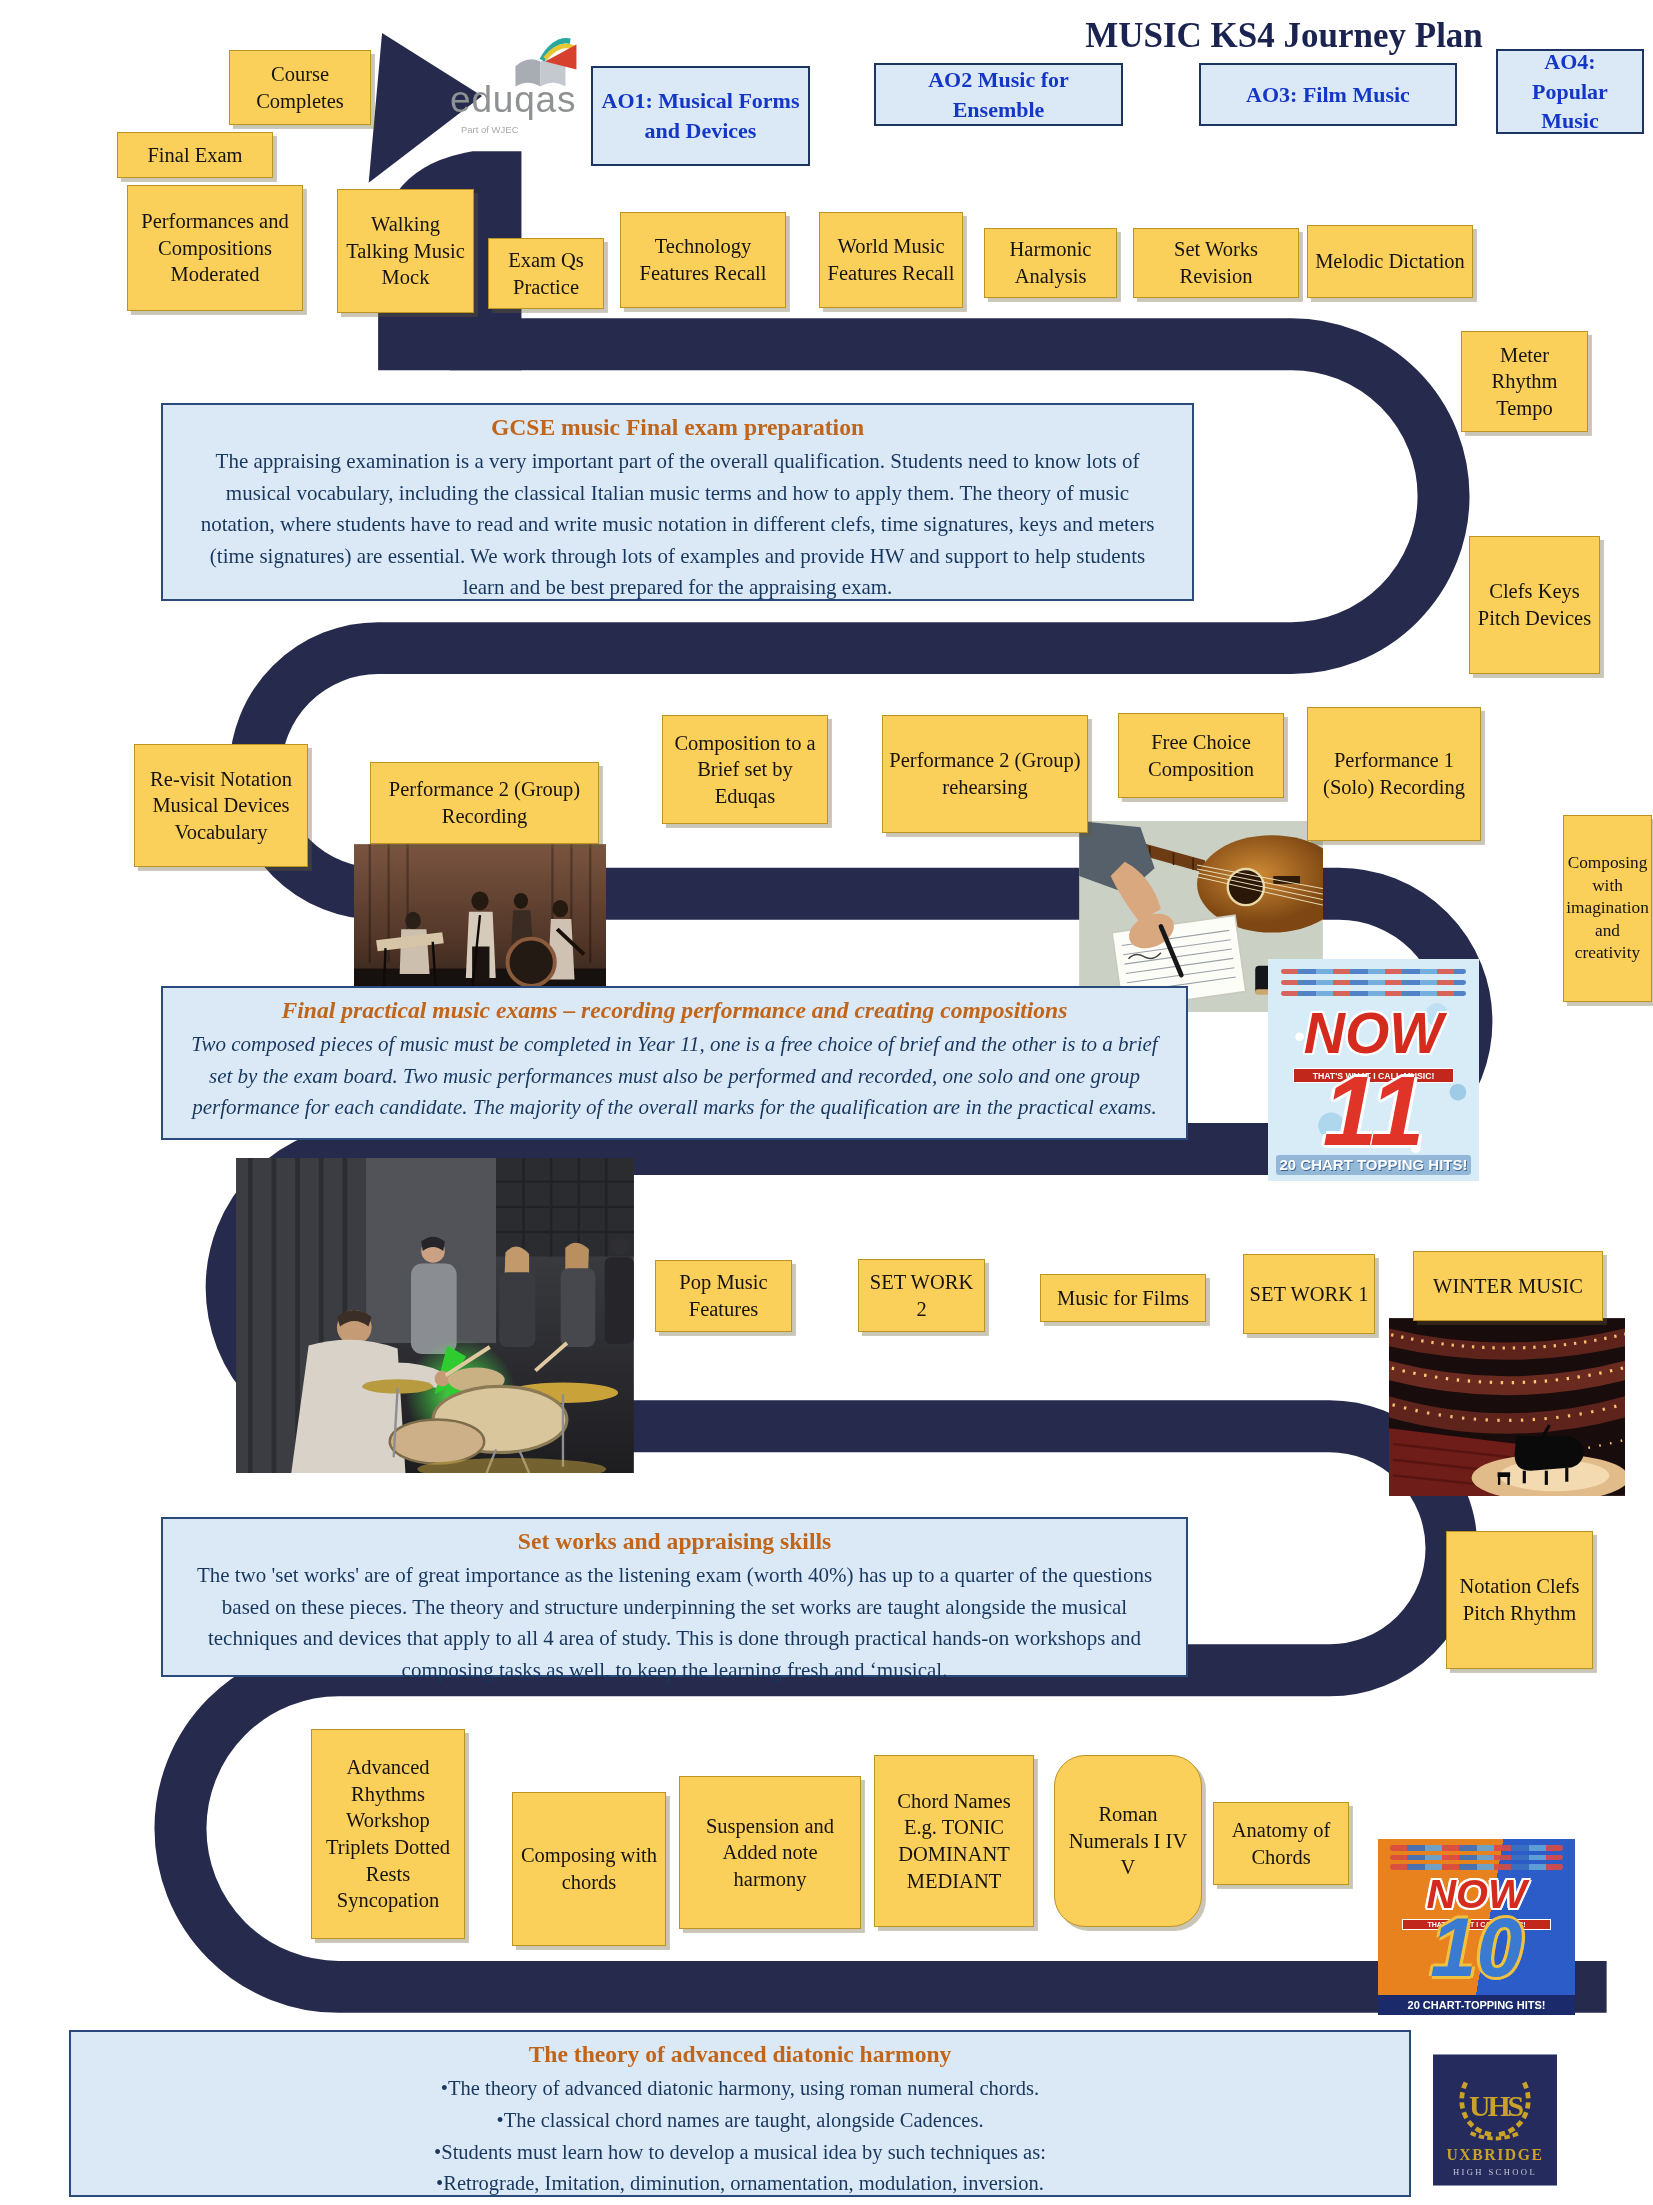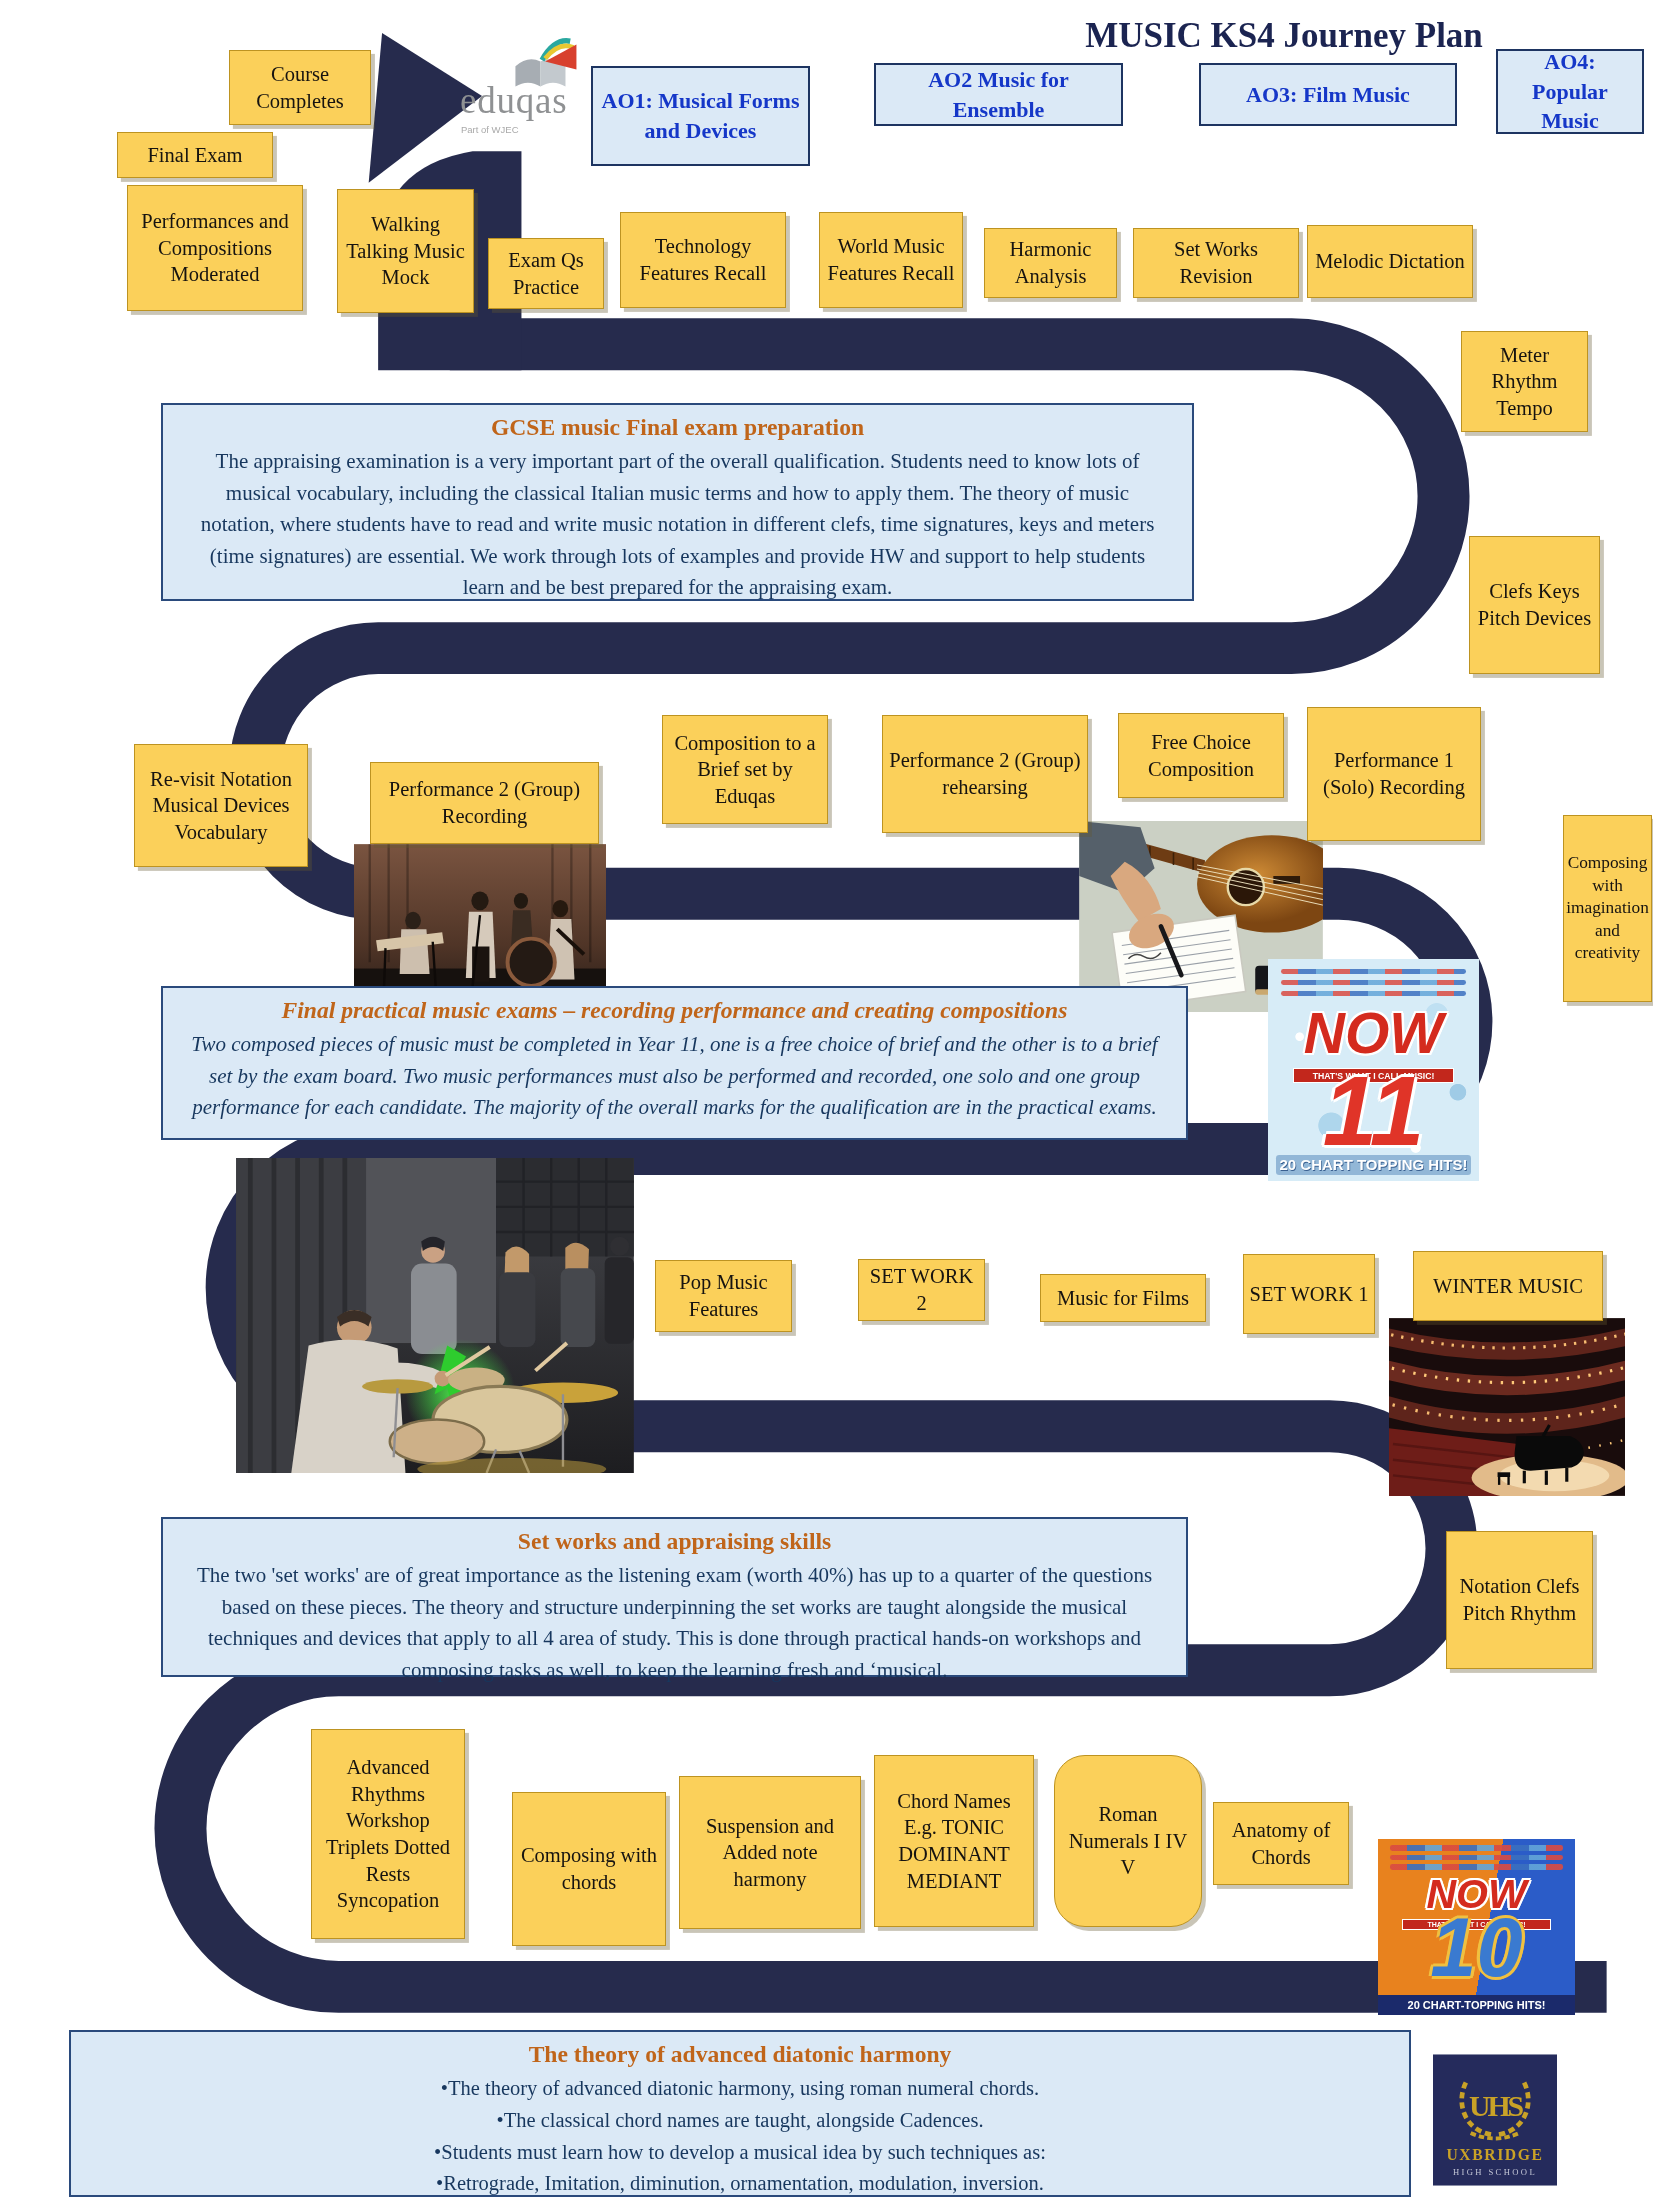--- a/index.html
+++ b/index.html
@@ -28,21 +28,21 @@
             background:repeating-linear-gradient(90deg,#d94b42 0 17.3px,#3a6fbf 17.3px 35px,#63a5d8 35px 52px);opacity:.85;}
   .now-brand{position:absolute;width:100%;text-align:center;font-weight:bold;font-style:italic;
              color:#d42b1e;font-family:"Liberation Sans",sans-serif;
              text-shadow:2.4px 0 0 #fff,-2.4px 0 0 #fff,0 2.4px 0 #fff,0 -2.4px 0 #fff,1.6px 1.6px 0 #fff,-1.6px 1.6px 0 #fff,1.6px -1.6px 0 #fff,-1.6px -1.6px 0 #fff;}
   .now-banner{position:absolute;left:12%;right:12%;background:#c2271c;color:#ffffff;text-align:center;
               font-family:"Liberation Sans",sans-serif;font-weight:bold;border:0.8px solid #ffffff;}
   .now-num{position:absolute;width:100%;text-align:center;font-weight:bold;font-style:italic;
            font-family:"Liberation Sans",sans-serif;}
   .now-caption{position:absolute;left:4%;right:4%;text-align:center;color:#ffffff;font-weight:bold;
                font-family:"Liberation Sans",sans-serif;margin-top:28px;}
-  .eduqas-name{position:absolute;left:460px;top:79px;font-family:Liberation Serif, serif;
+  .eduqas-name{position:absolute;left:450px;top:79px;font-family:Liberation Sans, sans-serif;
                font-size:37px;color:#8f9193;letter-spacing:0.8px;z-index:4;}
   .eduqas-sub{position:absolute;left:461px;top:124px;font-family:"Liberation Sans",sans-serif;
               font-size:9.5px;color:#a9a9a9;z-index:4;}
 </style>
 </head>
 <body>
 
 <div id="canvas">
 
   <svg id="roadmap" width="1654" height="2205" viewBox="0 0 2100 2800">
@@ -267,21 +267,21 @@
         <line x1="415" y1="300" x2="415" y2="392"></line>
           <line x1="205" y1="292" x2="200" y2="380"></line>
         <line x1="330" y1="370" x2="318" y2="400"></line>
           <line x1="360" y1="372" x2="372" y2="400"></line>
       </g>
       <ellipse cx="350" cy="395" rx="120" ry="14" fill="#caa53f" opacity=".5"></ellipse>
     </svg>
   </div>
 
   <div class="ybox" style="left:655px;top:1260px;width:137px;height:72px;">Pop Music Features</div>
-  <div class="ybox" style="left:858px;top:1259px;width:127px;height:62px;">SET WORK 2</div>
+  <div class="ybox" style="left:858px;top:1259px;width:127px;height:73px;">SET WORK 2</div>
   <div class="ybox" style="left:1040px;top:1274px;width:166px;height:48px;">Music for Films</div>
   <div class="ybox" style="left:1230px;top:1254px;width:132px;height:80px;margin-left:13px;">SET WORK 1</div>
   <div class="ybox" style="left:1413px;top:1251px;width:190px;height:70px;">WINTER MUSIC</div>
 
   <div class="photo" style="left:1389px;top:1318px;width:236px;height:178px;z-index:3;">
     <svg width="236" height="178" viewBox="0 0 300 226">
       <rect width="300" height="226" fill="#190c0c"></rect>
       <g fill="none">
         <path d="M -10 22 Q 150 62 310 22" stroke="#5e241b" stroke-width="22"></path>
         <path d="M -10 64 Q 150 108 310 64" stroke="#6b2a1f" stroke-width="24"></path>

